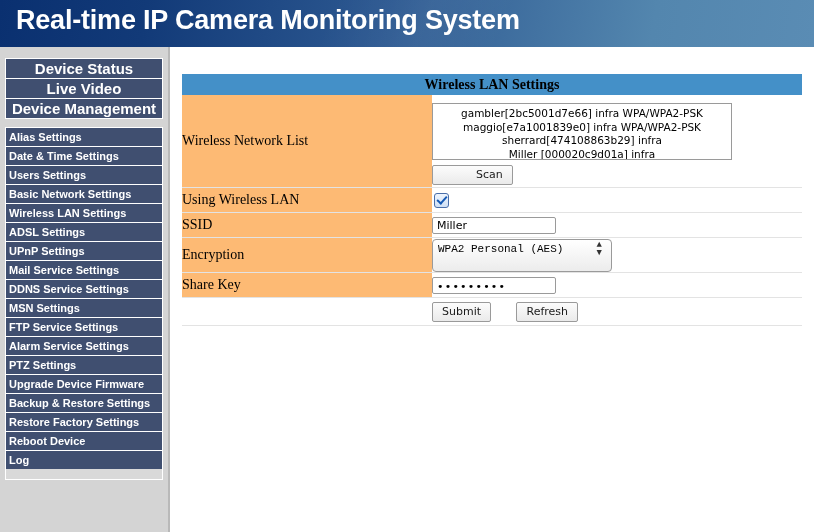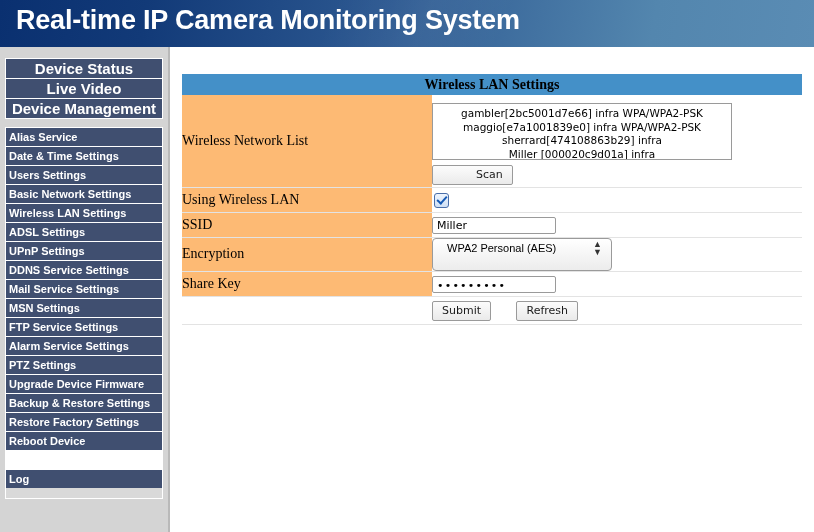--- a/index.html
+++ b/index.html
@@ -87,21 +87,21 @@
     font-family: "Liberation Sans", sans-serif;
     font-weight: bold;
     font-size: 11px;
     height: 18px;
     line-height: 18px;
     padding-left: 3px;
     border-bottom: 1px solid #ffffff;
     white-space: nowrap;
     overflow: hidden;
   }
-  .nav-sub.last { border-bottom: none; margin-top: 19px; }
+  .nav-sub.last { border-bottom: none; }
   .nav-tail {
     height: 10px;
     background: #d9d9d9;
   }
 
   
   #main {
     position: absolute;
     left: 172px;
     top: 47px;
@@ -219,25 +219,25 @@
     transform: rotate(42deg);
   }
   .sel {
     position: relative;
     display: inline-block;
     width: 180px;
     height: 33px;
     border: 1px solid #9a9a9a;
     border-radius: 4px;
     background: linear-gradient(#ffffff, #ececec);
-    font-family: Liberation Sans, sans-serif;
+    font-family: Liberation Mono, monospace;
     font-size: 11px;
     color: #000000;
     line-height: 19px;
-    padding-left: 14px;
+    padding-left: 5px;
     box-sizing: border-box;
     cursor: pointer;
   }
   .sel .arrows {
     position: absolute;
     right: 9px;
     top: 1px;
     font-size: 9px;
     line-height: 8px;
     color: #333;
@@ -265,29 +265,29 @@
 
 <div id="sidebar">
 
   <div class="nav-top">
     <div class="nav-main">Device Status</div>
     <div class="nav-main">Live Video</div>
     <div class="nav-main last">Device Management</div>
   </div>
 
   <div class="nav-sub-wrap">
-    <div class="nav-sub">Alias Service</div>
+    <div class="nav-sub">Alias Settings</div>
     <div class="nav-sub">Date &amp; Time Settings</div>
     <div class="nav-sub">Users Settings</div>
     <div class="nav-sub">Basic Network Settings</div>
     <div class="nav-sub">Wireless LAN Settings</div>
     <div class="nav-sub">ADSL Settings</div>
     <div class="nav-sub">UPnP Settings</div>
+    <div class="nav-sub">Mail Service Settings</div>
     <div class="nav-sub">DDNS Service Settings</div>
-    <div class="nav-sub">Mail Service Settings</div>
     <div class="nav-sub">MSN Settings</div>
     <div class="nav-sub">FTP Service Settings</div>
     <div class="nav-sub">Alarm Service Settings</div>
     <div class="nav-sub">PTZ Settings</div>
     <div class="nav-sub">Upgrade Device Firmware</div>
     <div class="nav-sub">Backup &amp; Restore Settings</div>
     <div class="nav-sub">Restore Factory Settings</div>
     <div class="nav-sub">Reboot Device</div>
     <div class="nav-sub last">Log</div>
     <div class="nav-tail"></div>

